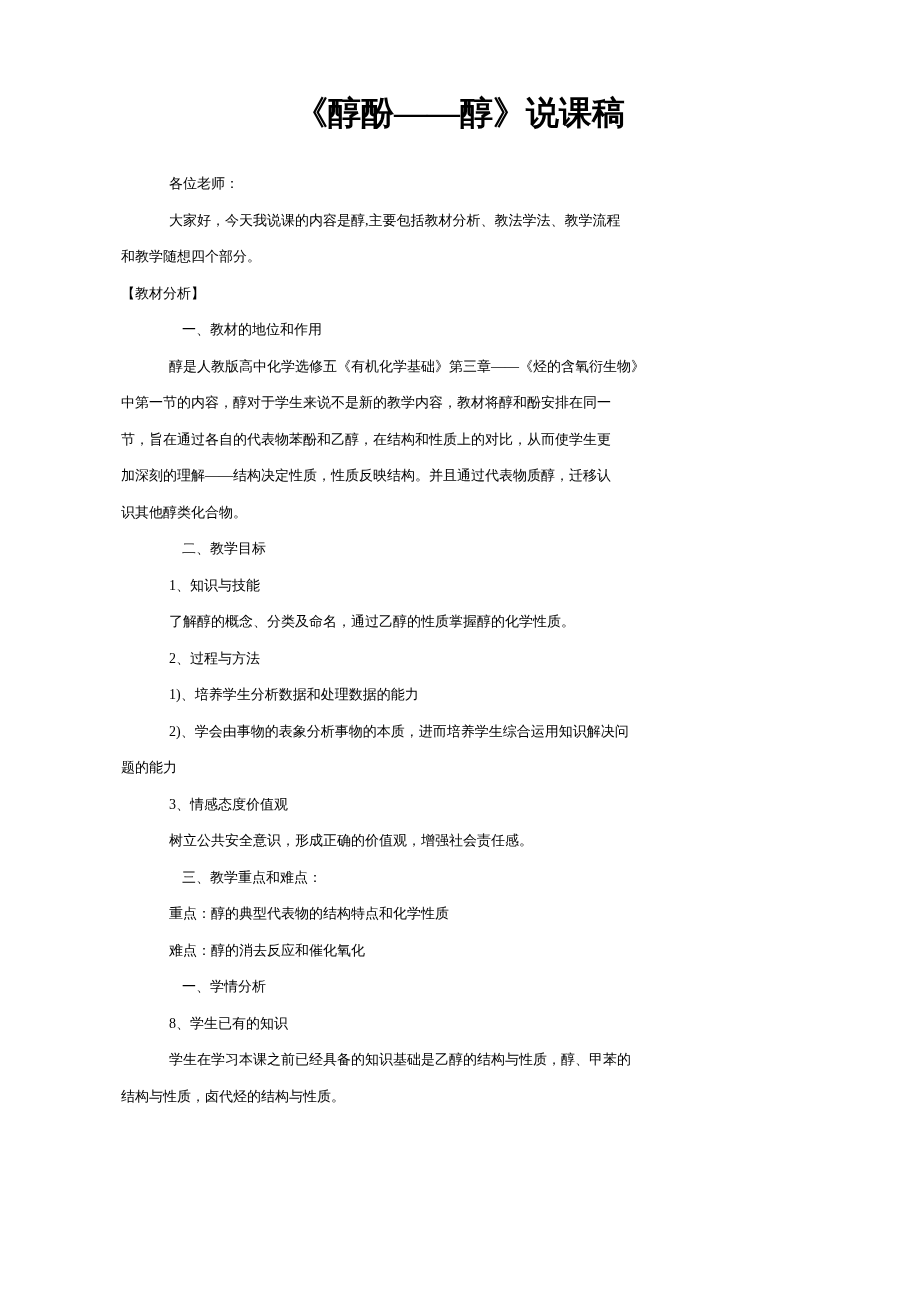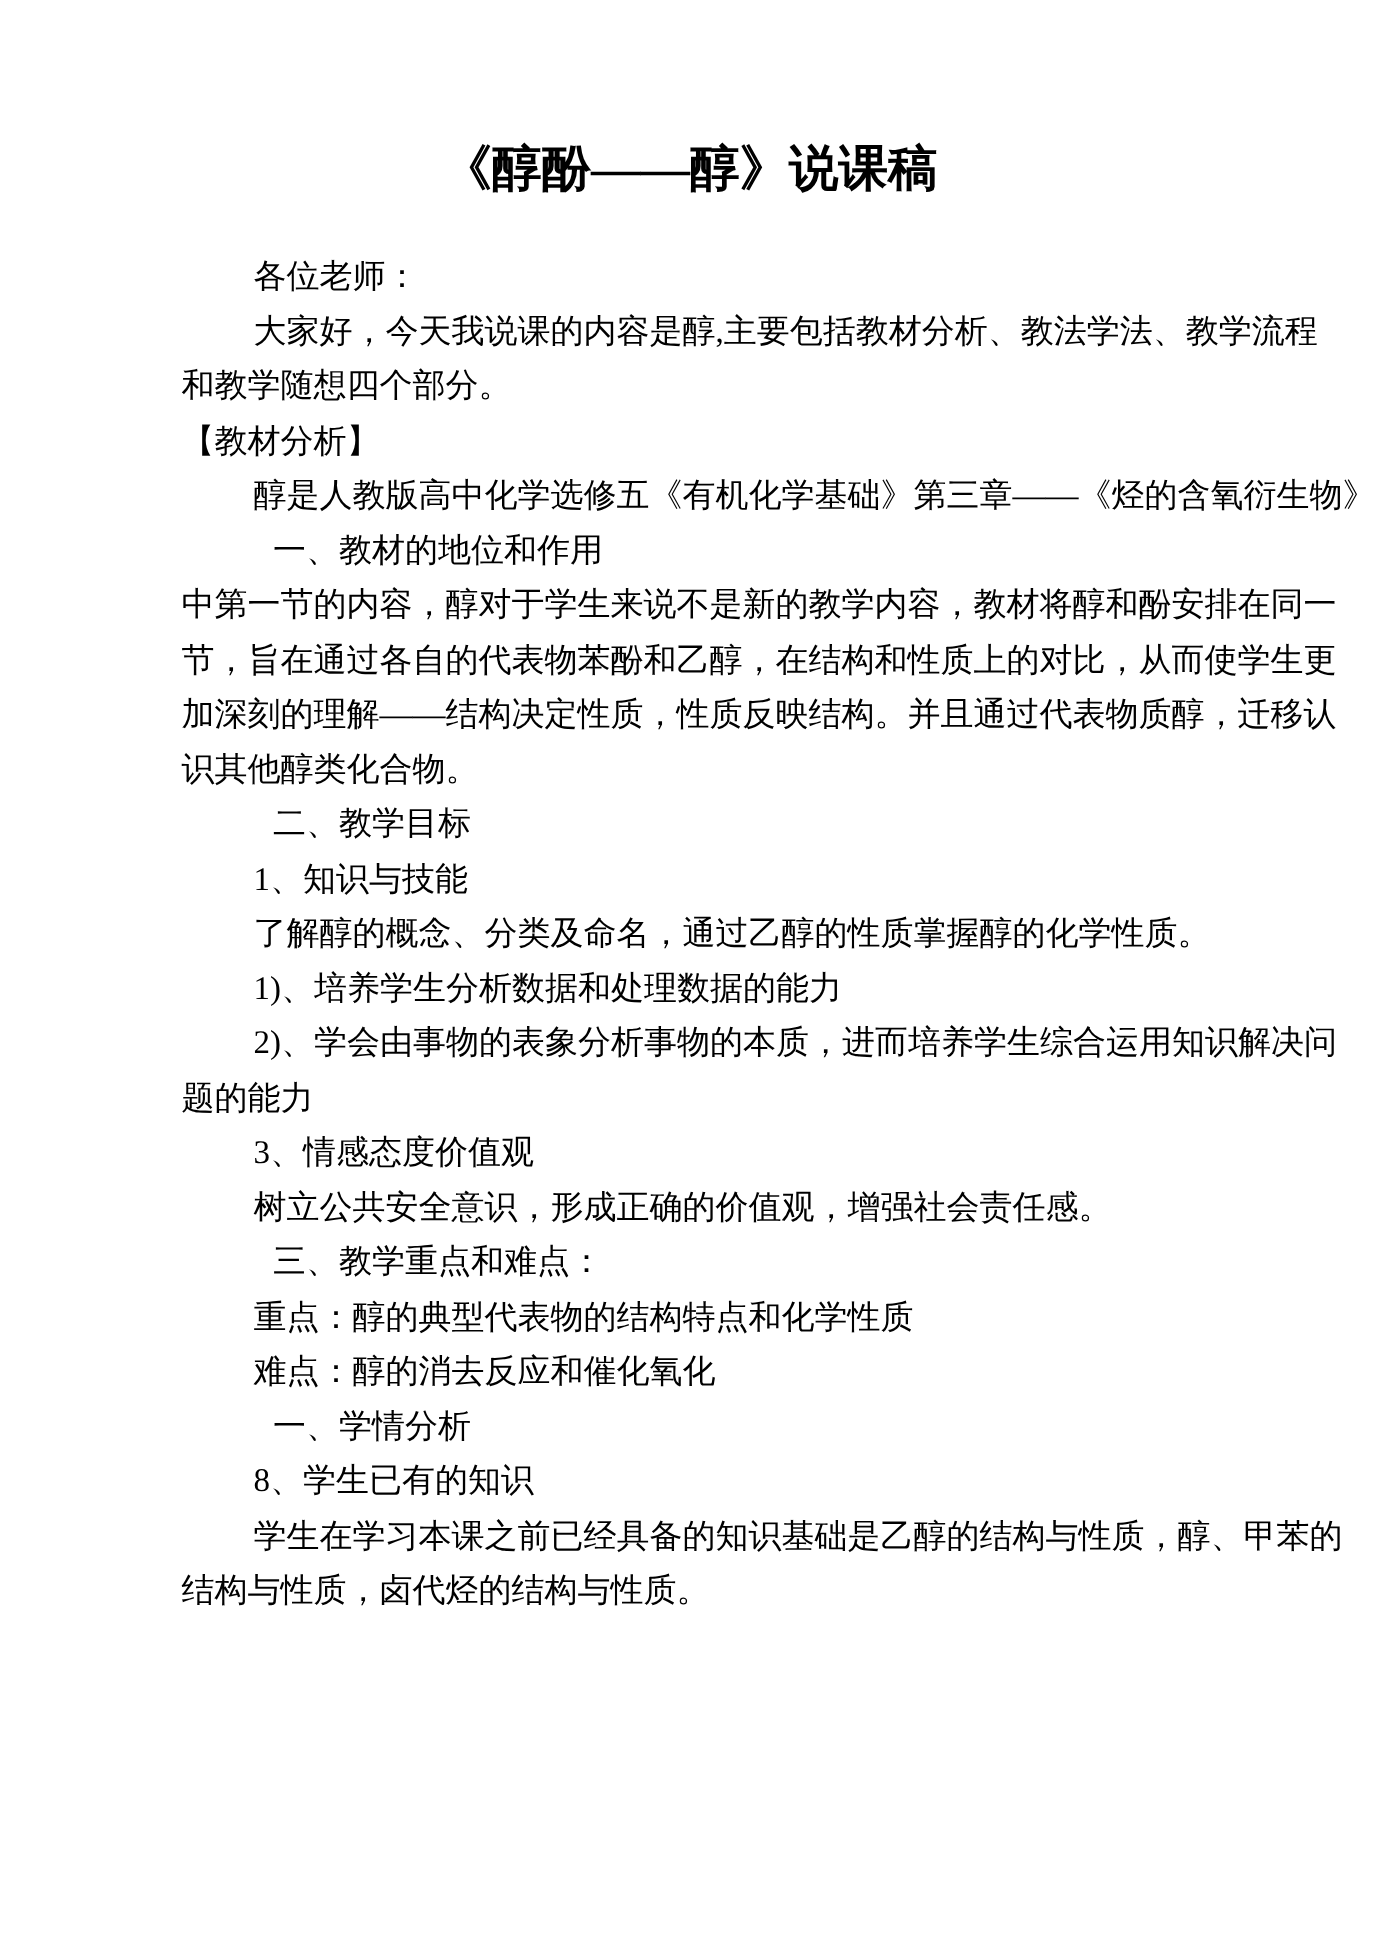--- a/index.html
+++ b/index.html
@@ -25,48 +25,49 @@
   }
   .doc-body {
     position: absolute;
     top: 166px;
     left: 121px;
     width: 678px;
   }
   .line {
     height: 36.5px;
     line-height: 36.5px;
-    font-size: 22px;
+    font-size: 14px;
     white-space: nowrap;
   }
   .l0 { padding-left: 0; }     
   .l1 { padding-left: 48px; }  
   .l2 { padding-left: 61px; }  
 </style>
 </head>
 <body>
 
 <div class="page">
 
   <div class="doc-title">《醇酚——醇》说课稿</div>
 
   <div class="doc-body">
     <div class="line l1">各位老师：</div>
     <div class="line l1">大家好，今天我说课的内容是醇,主要包括教材分析、教法学法、教学流程</div>
     <div class="line l0">和教学随想四个部分。</div>
     <div class="line l0">【教材分析】</div>
+    <div class="line l2">一、教材的地位和作用</div>
     <div class="line l1">醇是人教版高中化学选修五《有机化学基础》第三章——《烃的含氧衍生物》</div>
-    <div class="line l2">一、教材的地位和作用</div>
     <div class="line l0">中第一节的内容，醇对于学生来说不是新的教学内容，教材将醇和酚安排在同一</div>
     <div class="line l0">节，旨在通过各自的代表物苯酚和乙醇，在结构和性质上的对比，从而使学生更</div>
     <div class="line l0">加深刻的理解——结构决定性质，性质反映结构。并且通过代表物质醇，迁移认</div>
     <div class="line l0">识其他醇类化合物。</div>
     <div class="line l2">二、教学目标</div>
     <div class="line l1">1、知识与技能</div>
     <div class="line l1">了解醇的概念、分类及命名，通过乙醇的性质掌握醇的化学性质。</div>
+    <div class="line l1">2、过程与方法</div>
     <div class="line l1">1)、培养学生分析数据和处理数据的能力</div>
     <div class="line l1">2)、学会由事物的表象分析事物的本质，进而培养学生综合运用知识解决问</div>
     <div class="line l0">题的能力</div>
     <div class="line l1">3、情感态度价值观</div>
     <div class="line l1">树立公共安全意识，形成正确的价值观，增强社会责任感。</div>
     <div class="line l2">三、教学重点和难点：</div>
     <div class="line l1">重点：醇的典型代表物的结构特点和化学性质</div>
     <div class="line l1">难点：醇的消去反应和催化氧化</div>
     <div class="line l2">一、学情分析</div>
     <div class="line l1">8、学生已有的知识</div>

